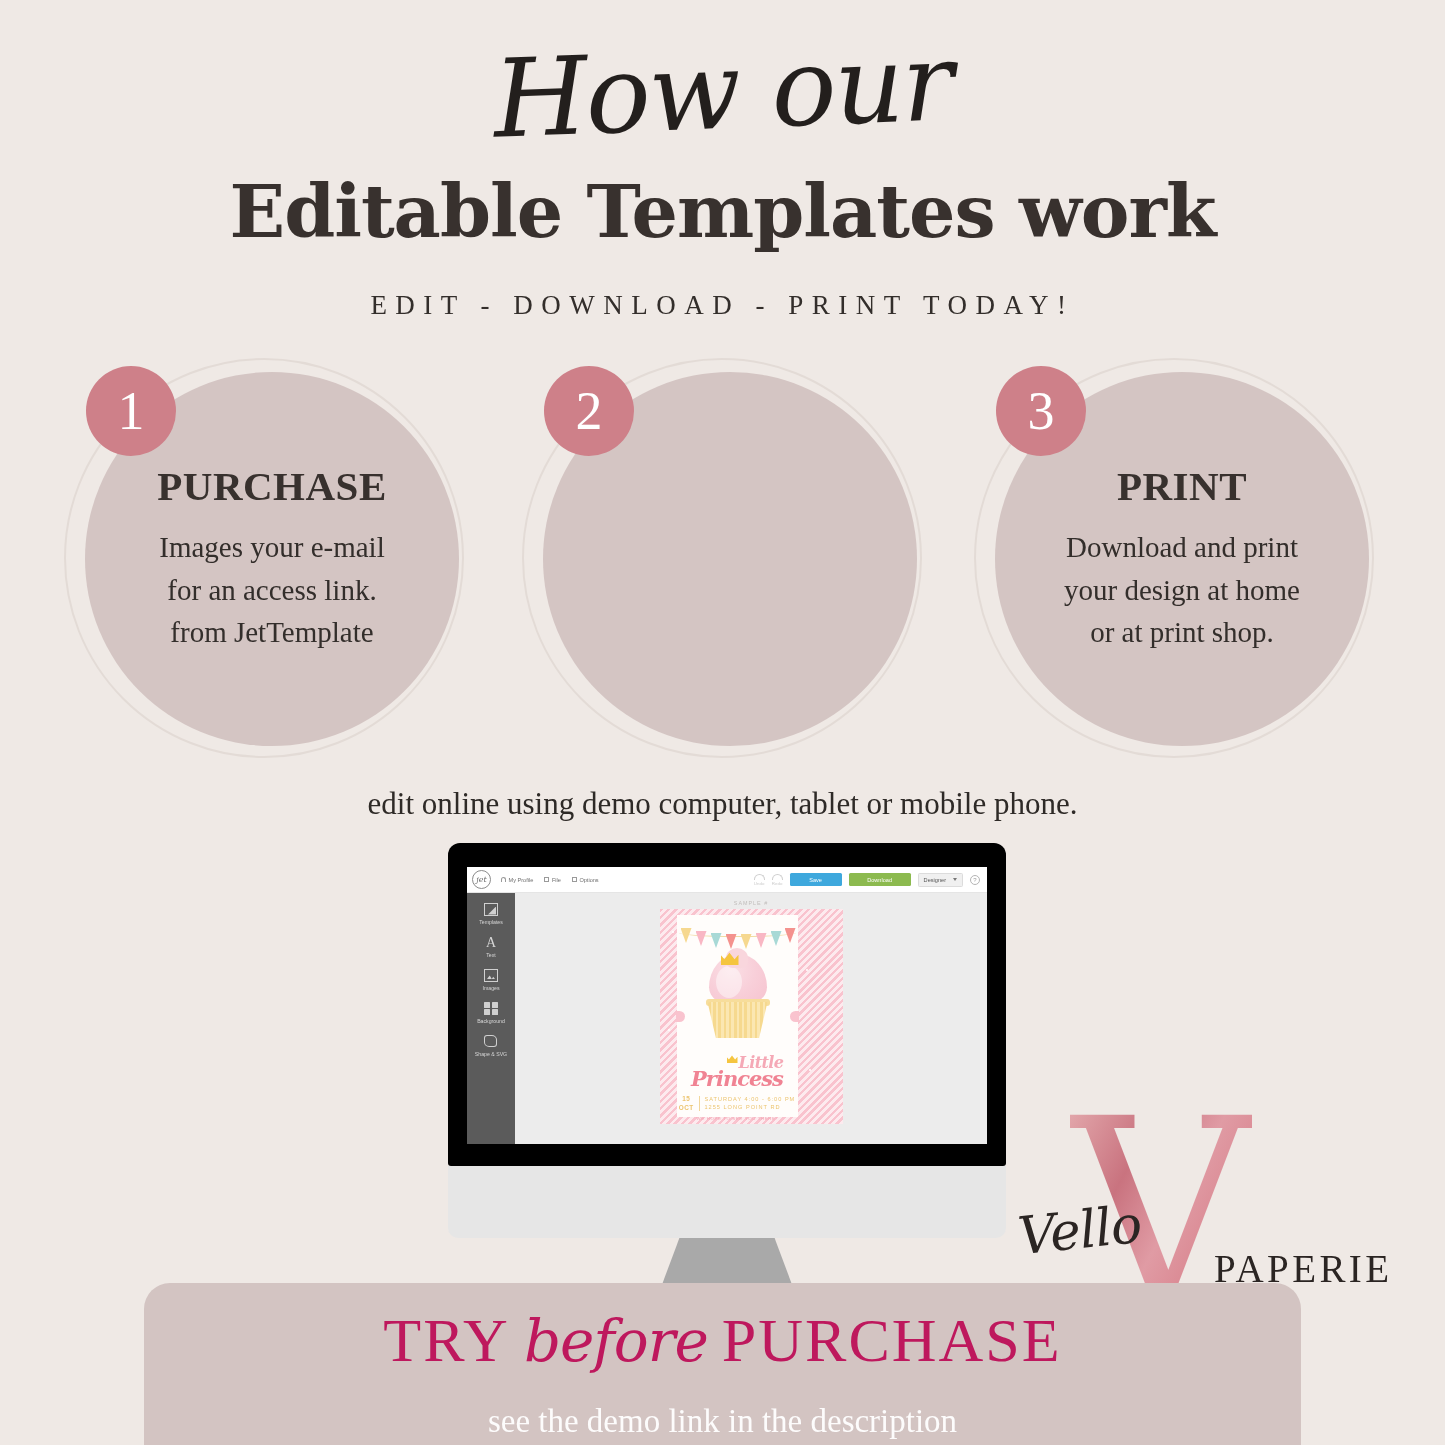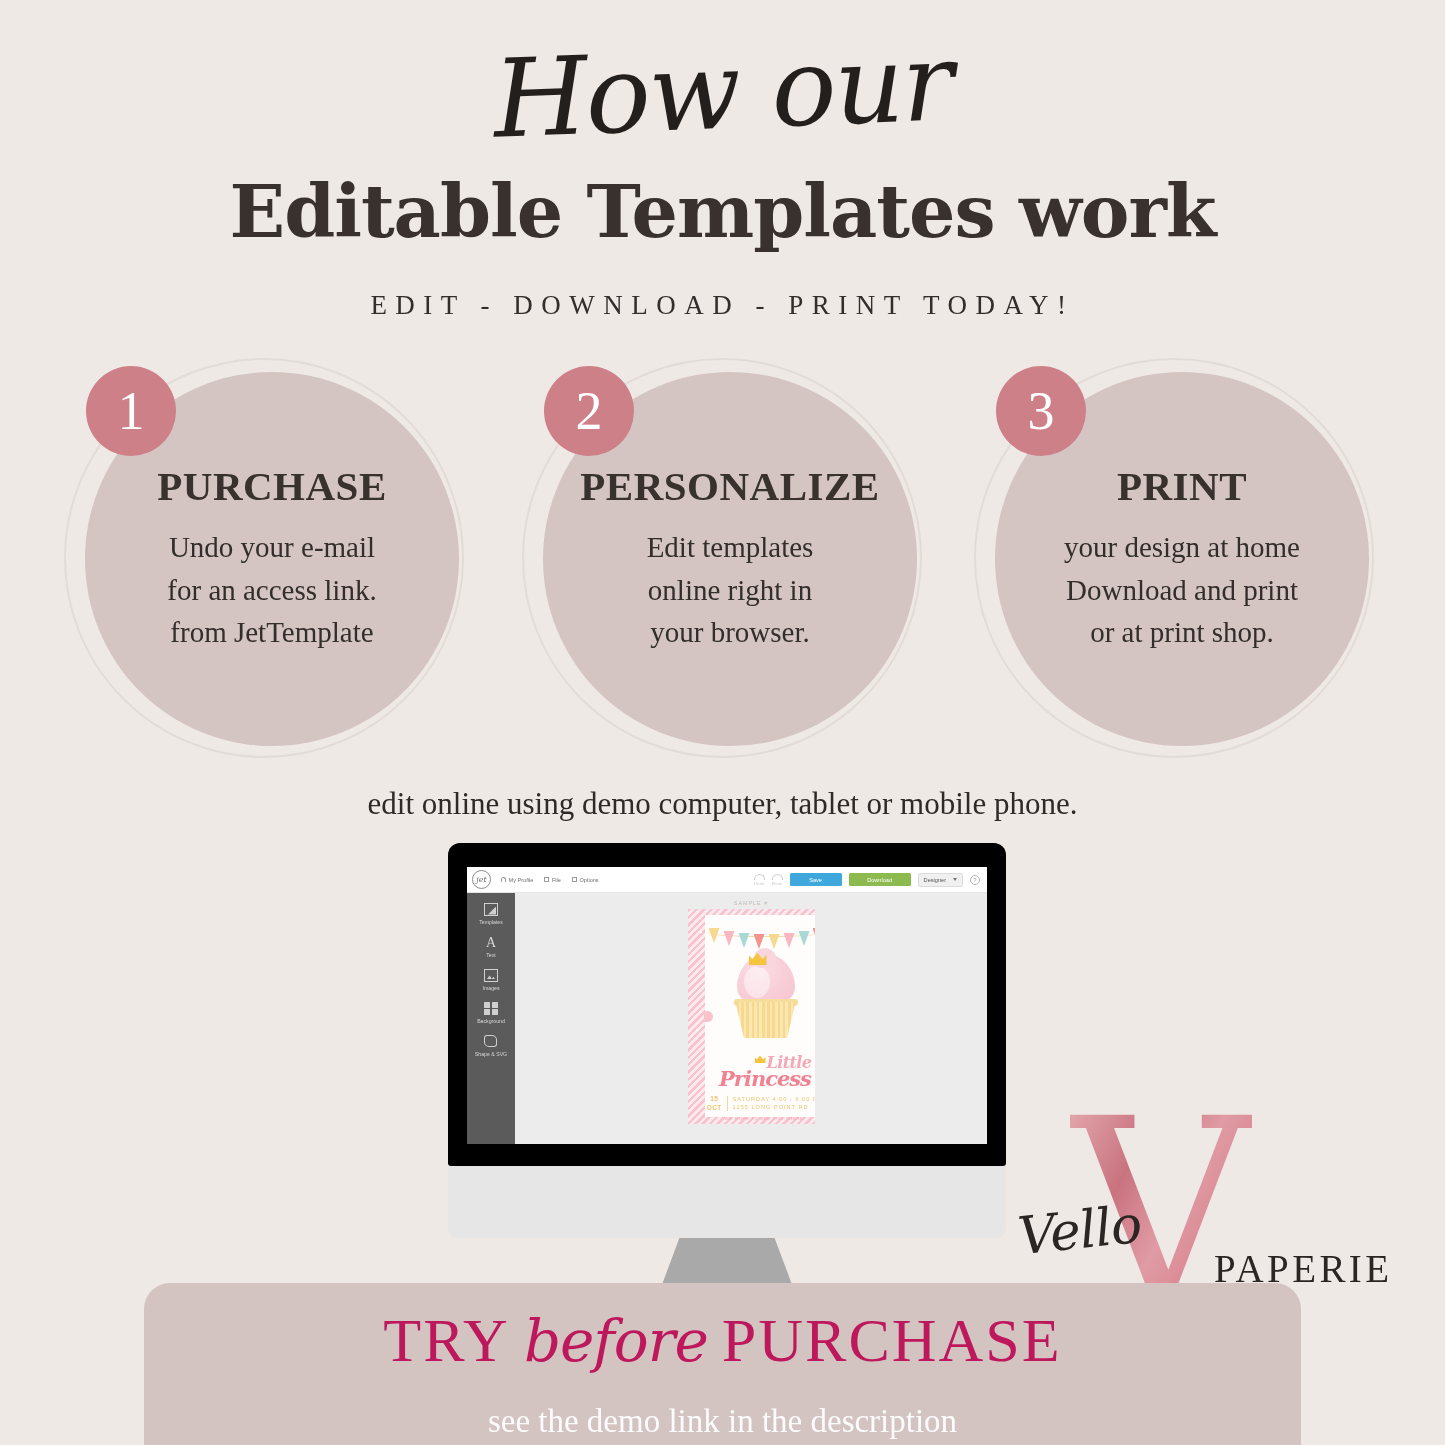--- a/index.html
+++ b/index.html
@@ -234,21 +234,21 @@
   .canvas-label {
     text-align: center;
     font-family: "Liberation Sans", sans-serif;
     font-size: 5.4px; color: #c1bdbb;
     letter-spacing: 1px;
     padding: 7px 0 3px 0;
   }
 
   
   .card {
-    width: 127px; height: 215px; margin: 0 auto;
+    width: 183px; height: 215px; margin: 0 auto;
     position: relative;
     background:
       repeating-linear-gradient(135deg,
         #f9c3ce 0px, #f9c3ce 2.4px,
         #fdeaee 2.4px, #fdeaee 5.2px);
     overflow: hidden;
   }
   .card-inner {
     position: absolute; left: 17px; top: 7px;
     width: 121px; height: 201px;
@@ -410,50 +410,42 @@
 
 <div class="steps">
 
   <div class="step">
     <div class="step-ring"></div>
     <div class="step-disc"></div>
     <div class="step-badge">1</div>
     <div class="step-body">
       <div class="step-title">PURCHASE</div>
       <div class="step-text">
-        <div>Undo your e-mail</div>
+        <div>Images your e-mail</div>
         <div>for an access link.</div>
         <div>from JetTemplate</div>
       </div>
     </div>
   </div>
 
   <div class="step">
     <div class="step-ring"></div>
     <div class="step-disc"></div>
     <div class="step-badge">2</div>
-    <div class="step-body">
-      <div class="step-title">PERSONALIZE</div>
-      <div class="step-text">
-        <div>Edit templates</div>
-        <div>online right in</div>
-        <div>your browser.</div>
-      </div>
-    </div>
   </div>
 
   <div class="step">
     <div class="step-ring"></div>
     <div class="step-disc"></div>
     <div class="step-badge">3</div>
     <div class="step-body">
       <div class="step-title">PRINT</div>
       <div class="step-text">
+        <div>Download and print</div>
         <div>your design at home</div>
-        <div>Download and print</div>
         <div>or at print shop.</div>
       </div>
     </div>
   </div>
 
 </div>
 
 <div class="tagline">edit online using demo computer, tablet or mobile phone.</div>
 
 <div class="monitor">

